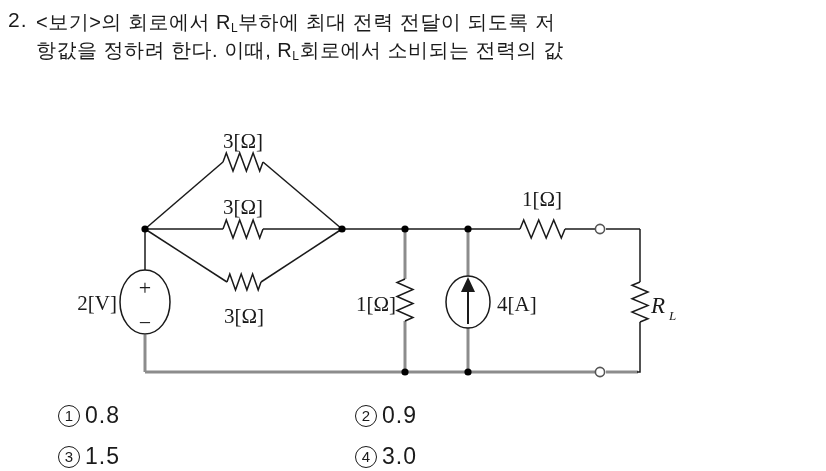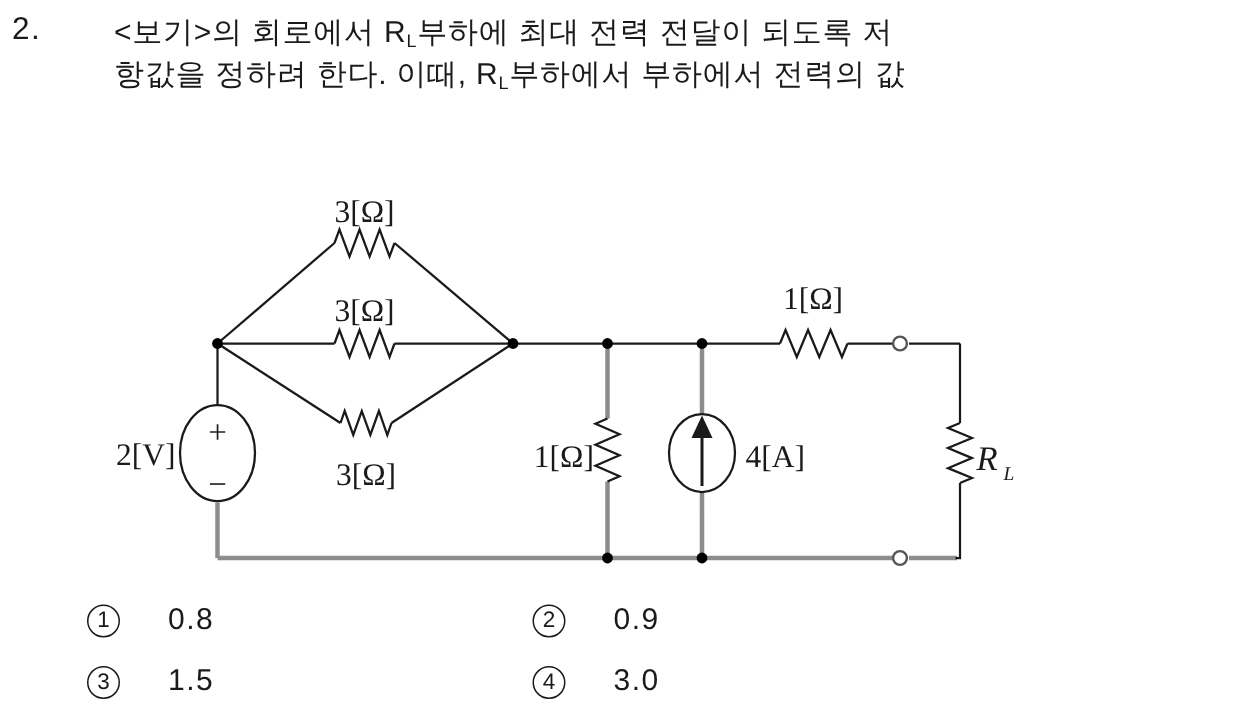--- a/index.html
+++ b/index.html
@@ -14,21 +14,21 @@
   }
   
   .q-number {
     position: absolute; left: 8px; top: 8px;
     font-size: 21px; letter-spacing: 1px;
   }
   .q-text {
     position: absolute; left: 36px; top: 8px; width: 782px;
     font-size: 20px; line-height: 28px; letter-spacing: 0.5px;
   }
-  .q-line { white-space: nowrap; margin-left: 40px; }
+  .q-line { white-space: nowrap; }
   .q-text sub {
     font-size: 12px; vertical-align: -3px; line-height: 0;
   }
   
   .circuit-svg { position: absolute; left: 0; top: 0; }
   .lbl {
     font-family: "Liberation Serif", "DejaVu Serif", serif;
     font-size: 21px; fill: #1a1a1a;
   }
   .lbl-italic {
@@ -41,31 +41,31 @@
     display: flex; align-items: center;
   }
   .choice-circle {
     width: 22px; height: 22px;
     border: 1.7px solid #1a1a1a; border-radius: 50%;
     display: flex; align-items: center; justify-content: center;
     font-size: 15px; box-sizing: border-box;
     flex: 0 0 auto;
   }
   .choice-value {
-    margin-left: 32px;
-    font-size: 20px; letter-spacing: 1px;
+    margin-left: 5px;
+    font-size: 23px; letter-spacing: 1px;
   }
 </style>
 </head>
 <body>
 
 <div class="q-number">2.</div>
 <div class="q-text">
   <div class="q-line"><span>&lt;보기&gt;의 회로에서 R</span><sub>L</sub><span>부하에 최대 전력 전달이 되도록 저</span></div>
-  <div class="q-line"><span>항값을 정하려 한다. 이때, R</span><sub>L</sub><span>부하에서 부하에서 전력의 값</span></div>
+  <div class="q-line"><span>항값을 정하려 한다. 이때, R</span><sub>L</sub><span>회로에서 소비되는 전력의 값</span></div>
 </div>
 
 <svg class="circuit-svg" width="826" height="471" viewBox="0 0 826 471" xmlns="http://www.w3.org/2000/svg">
 
   <g stroke="#8c8c8c" stroke-width="3" fill="none">
     <path d="M145,372 H595"></path>
     <path d="M606,372 H638"></path>
     <path d="M145,335 V372"></path>
     <path d="M405,229 V279"></path>
     <path d="M405,321 V372"></path>

